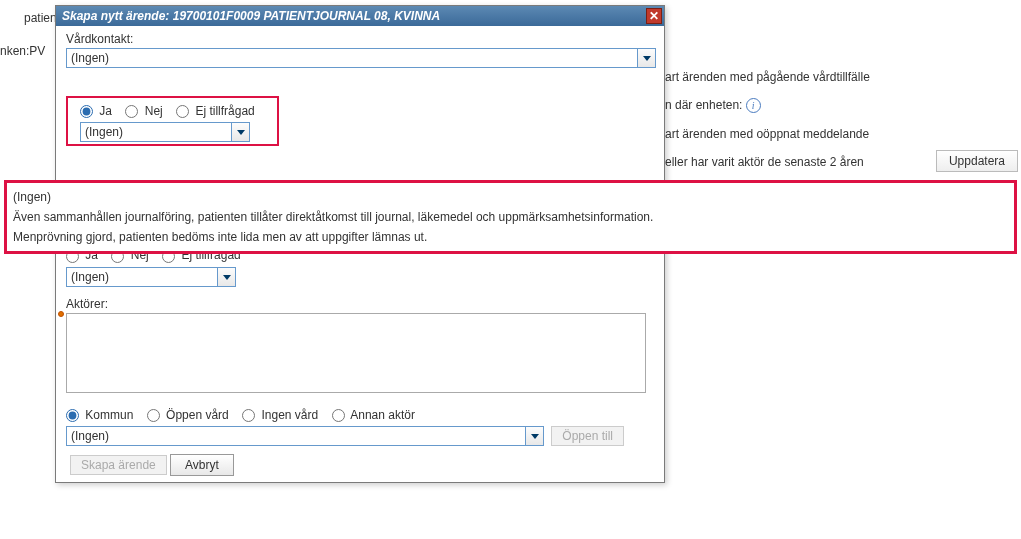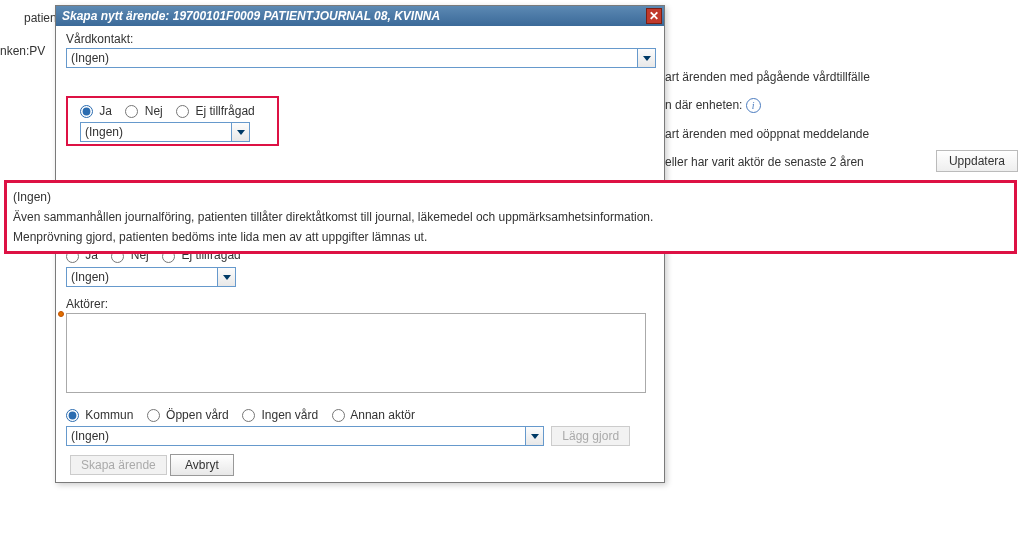--- a/index.html
+++ b/index.html
@@ -118,21 +118,21 @@
       <label><input type="radio" name="r3" checked="" style=""> <span>Kommun</span></label>
       <label><input type="radio" name="r3" style=""> <span>Öppen vård</span></label>
       <label><input type="radio" name="r3" style=""> <span>Ingen vård</span></label>
       <label><input type="radio" name="r3" style=""> <span>Annan aktör</span></label>
     </div>
     <div>
       <div class="select select-wide2" style="position:relative;">
         <span>(Ingen)</span>
         <span class="select-arrow"></span>
       </div>
-      <span class="btn-disabled">Lägg gjord</span>
+      <span class="btn-disabled">Öppen till</span>
     </div>
 
     <div class="dialog-buttons">
       <span class="btn-disabled">Skapa ärende</span>
       <span class="btn">Avbryt</span>
     </div>
 
   </div>
 </div>
 

